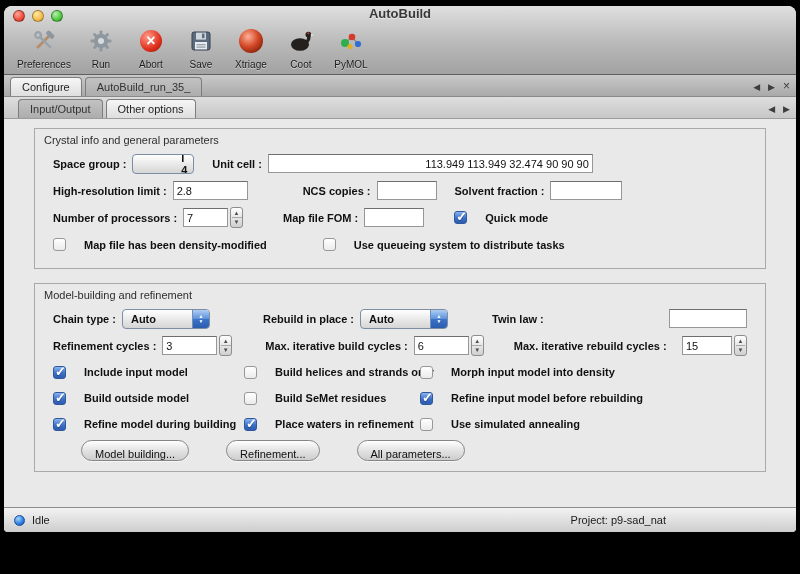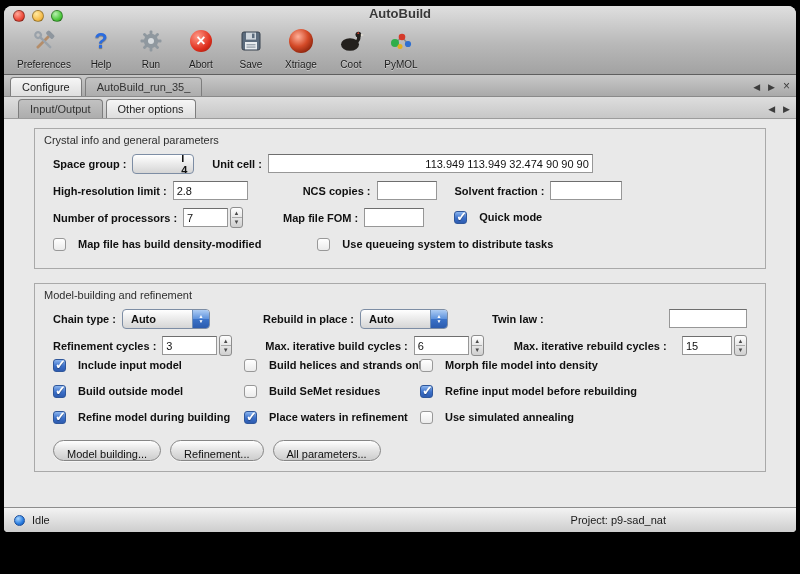--- a/index.html
+++ b/index.html
@@ -71,35 +71,35 @@
 
   .popup { display:inline-flex; align-items:stretch; height:20px; border:1px solid #7d8da4;
            border-radius:4px; background:linear-gradient(#ffffff,#d5d5d5); overflow:hidden; }
   .ptxt { display:flex; align-items:center; padding:0 8px; font-size:11px; font-weight:bold; color:#111; flex:1; }
   .parrows { width:17px; border-left:1px solid #6f8fb8; color:#fff; font-size:5px; line-height:5px;
              background:linear-gradient(#aecdf4,#5f93dd 48%,#3a72c8 52%,#2c5cae);
              display:flex; flex-direction:column; align-items:center; justify-content:center; }
   .parrows::before { content:"▲"; }
   .parrows::after  { content:"▼"; }
 
-  .cbwrap { display:flex; align-items:flex-start; gap:12px; }
+  .cbwrap { display:flex; align-items:center; gap:18px; }
   .cb { width:13px; height:13px; border-radius:3px; border:1px solid #989898;
         background:linear-gradient(#ffffff,#ebebeb); position:relative; flex:none; }
   .cb[data-checked="true"] { background:linear-gradient(#8cb6ef,#3b6fc9 55%,#2e5cb0); border-color:#2f579b; }
   .cb[data-checked="true"]::after { content:"✓"; position:absolute; left:1px; top:-3px; color:#fff;
         font-size:13px; font-weight:bold; text-shadow:0 1px 1px rgba(0,0,0,.35); }
   .cblabel { font-weight:bold; font-size:11px; color:#101010; white-space:nowrap; }
 
   .checkgrid { display:grid; grid-template-columns:191px 176px auto; }
   .checkgrid .cbwrap { height:26px; }
 
   .btnrow { display:flex; gap:9px; margin-top:3px; }
   .macbtn { height:21px; padding:7px 13px; border:1px solid #868686; border-radius:11px;
             background:linear-gradient(#ffffff,#e3e3e3 50%,#cdcdcd); font-size:11px; color:#111;
-            font-family:"Liberation Sans", sans-serif; box-shadow:0 1px 0 rgba(255,255,255,.6); }
+            font-family:"Liberation Sans", sans-serif; box-shadow:0 1px 0 rgba(255,255,255,.6);margin-left:28px; }
 
   
   .statusbar { height:25px; background:linear-gradient(#f3f3f3,#cdcdcd); border-top:1px solid #8d8d8d;
                display:flex; align-items:center; padding:8px 10px; font-size:11px; color:#1a1a1a;
                position:relative; }
   .statusdot { width:11px; height:11px; border-radius:50%; margin-right:7px;
                border:1px solid #1c4f9c;
                background:radial-gradient(circle at 35% 30%, #a8d6ff, #2a7de0 60%, #0d4fae); }
   .project { position:absolute; right:130px; }
 
@@ -133,24 +133,20 @@
             </g>
             <g transform="rotate(-45 14 13)">
               <rect x="12.8" y="7" width="2.4" height="16" rx="1.2" fill="#9aa2aa"></rect>
               <circle cx="14" cy="4.6" r="2.8" fill="none" stroke="#9aa2aa" stroke-width="2.2"></circle>
             </g>
           </svg>
         </span>
         <span class="tlabel">Preferences</span>
       </div>
       <div class="tbtn">
-        <span class="ticon help-glyph"></span>
-        <span class="tlabel">Help</span>
-      </div>
-      <div class="tbtn">
         <span class="ticon">
           <svg width="24" height="24" viewBox="0 0 24 24">
             <g fill="#8f989f">
               <rect x="10.6" y="1.5" width="2.8" height="21" rx="1"></rect>
               <rect x="10.6" y="1.5" width="2.8" height="21" rx="1" transform="rotate(45 12 12)"></rect>
               <rect x="10.6" y="1.5" width="2.8" height="21" rx="1" transform="rotate(90 12 12)"></rect>
               <rect x="10.6" y="1.5" width="2.8" height="21" rx="1" transform="rotate(135 12 12)"></rect>
               <circle cx="12" cy="12" r="7.2"></circle>
             </g>
             <circle cx="12" cy="12" r="3" fill="#d8dcdf"></circle>
@@ -268,21 +264,21 @@
         <span class="spacer30"></span>
         <div class="cbwrap">
           <span class="cb" data-checked="true"></span>
           <span class="cblabel">Quick mode</span>
         </div>
       </div>
 
       <div class="frow">
         <div class="cbwrap">
           <span class="cb" data-checked="false"></span>
-          <span class="cblabel">Map file has build density-modified</span>
+          <span class="cblabel">Map file has been density-modified</span>
         </div>
         <span class="spacer56"></span>
         <div class="cbwrap">
           <span class="cb" data-checked="false"></span>
           <span class="cblabel">Use queueing system to distribute tasks</span>
         </div>
       </div>
     </div>
 
     <div class="groupbox">
@@ -323,21 +319,21 @@
         <div class="cbwrap">
           <span class="cb" data-checked="true"></span>
           <span class="cblabel">Include input model</span>
         </div>
         <div class="cbwrap">
           <span class="cb" data-checked="false"></span>
           <span class="cblabel">Build helices and strands only</span>
         </div>
         <div class="cbwrap">
           <span class="cb" data-checked="false"></span>
-          <span class="cblabel">Morph file model into density</span>
+          <span class="cblabel">Morph input model into density</span>
         </div>
         <div class="cbwrap">
           <span class="cb" data-checked="true"></span>
           <span class="cblabel">Build outside model</span>
         </div>
         <div class="cbwrap">
           <span class="cb" data-checked="false"></span>
           <span class="cblabel">Build SeMet residues</span>
         </div>
         <div class="cbwrap">

